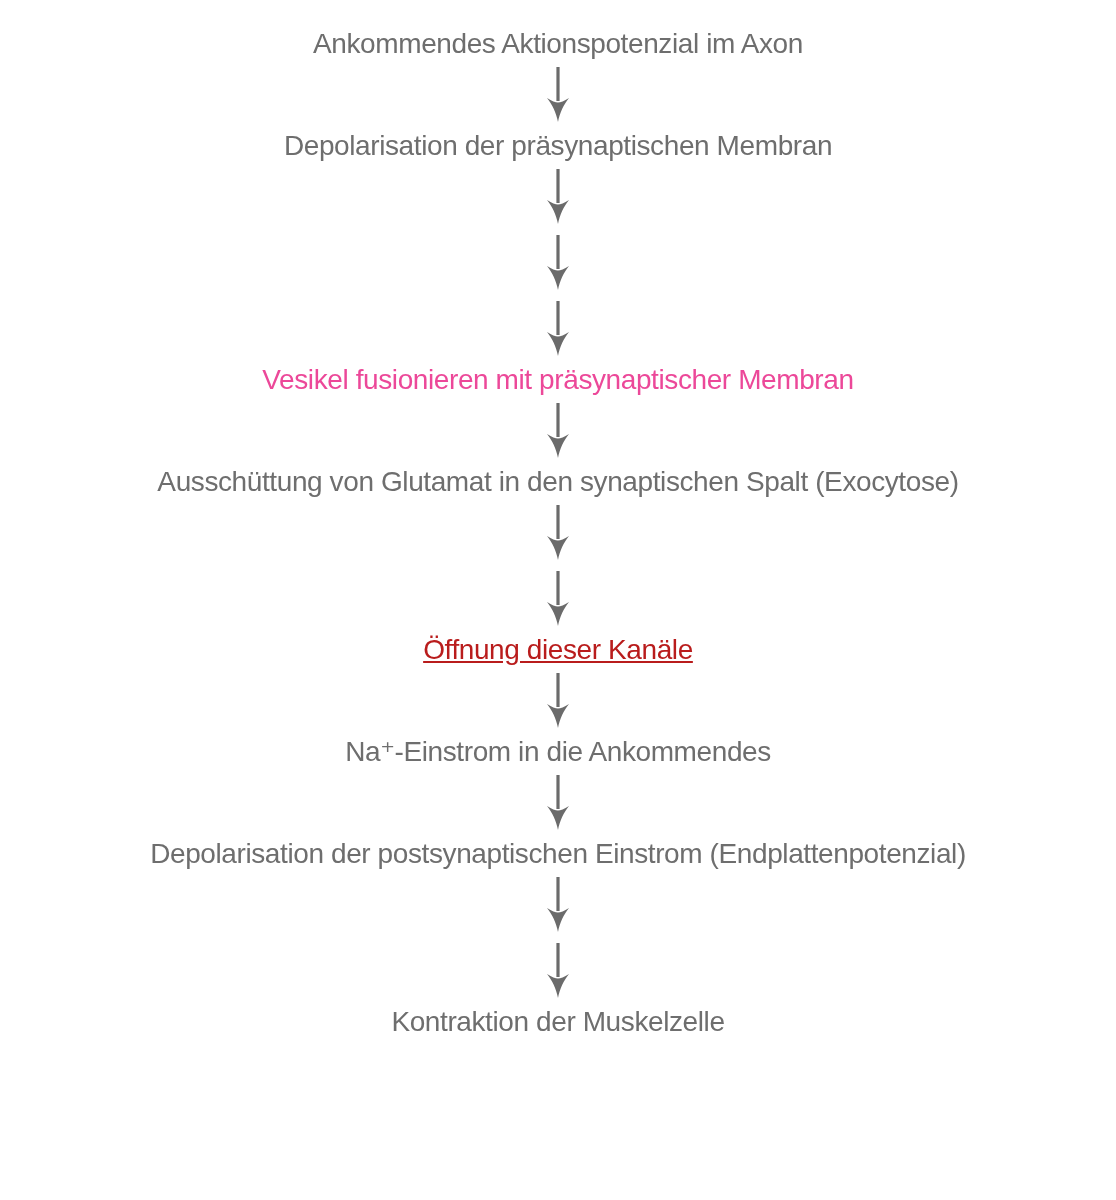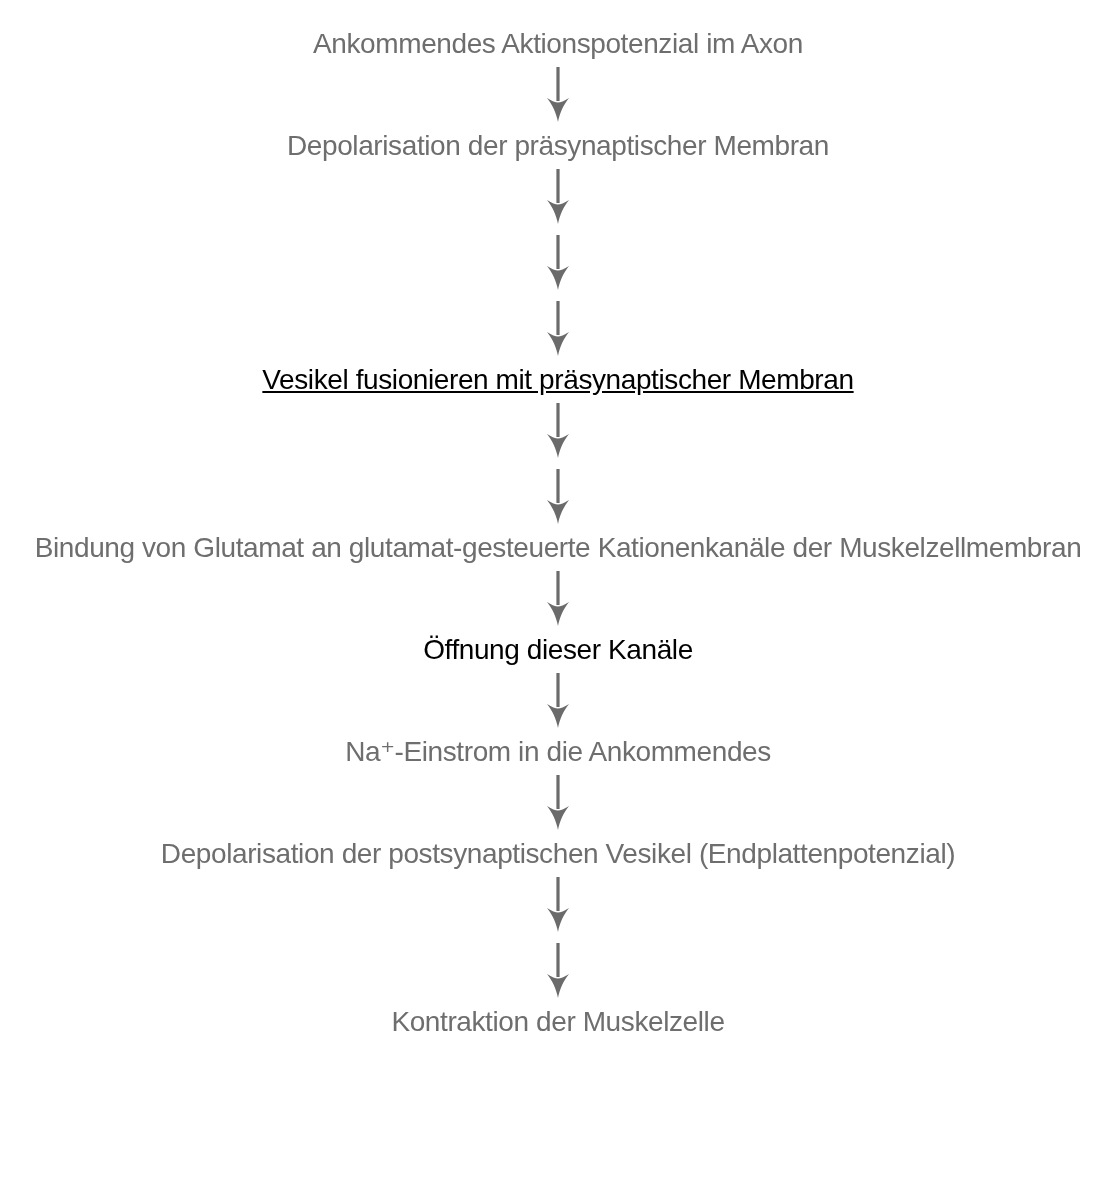--- a/index.html
+++ b/index.html
@@ -44,74 +44,74 @@
 
 <div class="flowchart">
 
   <div class="step" style="color: rgb(110, 110, 110);">Ankommendes Aktionspotenzial im Axon</div>
 
   <svg class="arrow" viewBox="0 0 26 56">
     <line x1="13" y1="0" x2="13" y2="34" stroke-width="3.2" stroke="#6b6b6b"></line>
     <path d="M13 55 C11.4 46 7.2 37.6 2 31 C7 34.1 10.4 35.6 13 35.6 C15.6 35.6 19 34.1 24 31 C18.8 37.6 14.6 46 13 55 Z" fill="#6b6b6b"></path>
   </svg>
 
-  <div class="step" style="color: rgb(110, 110, 110);">Depolarisation der präsynaptischer Membran</div>
+  <div class="step" style="color: rgb(110, 110, 110);">Depolarisation der präsynaptischen Membran</div>
 
   <svg class="arrow" viewBox="0 0 26 56">
     <line x1="13" y1="0" x2="13" y2="34" stroke-width="3.2" stroke="#6b6b6b"></line>
     <path d="M13 55 C11.4 46 7.2 37.6 2 31 C7 34.1 10.4 35.6 13 35.6 C15.6 35.6 19 34.1 24 31 C18.8 37.6 14.6 46 13 55 Z" fill="#6b6b6b"></path>
   </svg>
 
 
   <svg class="arrow" viewBox="0 0 26 56">
     <line x1="13" y1="0" x2="13" y2="34" stroke-width="3.2" stroke="#6b6b6b"></line>
     <path d="M13 55 C11.4 46 7.2 37.6 2 31 C7 34.1 10.4 35.6 13 35.6 C15.6 35.6 19 34.1 24 31 C18.8 37.6 14.6 46 13 55 Z" fill="#6b6b6b"></path>
   </svg>
 
 
   <svg class="arrow" viewBox="0 0 26 56">
     <line x1="13" y1="0" x2="13" y2="34" stroke-width="3.2" stroke="#6b6b6b"></line>
     <path d="M13 55 C11.4 46 7.2 37.6 2 31 C7 34.1 10.4 35.6 13 35.6 C15.6 35.6 19 34.1 24 31 C18.8 37.6 14.6 46 13 55 Z" fill="#6b6b6b"></path>
   </svg>
 
-  <div class="step" style="color: #000000; text-decoration: underline;">Vesikel fusionieren mit präsynaptischer Membran</div>
+  <div class="step" style="color: #ec4899;">Vesikel fusionieren mit präsynaptischer Membran</div>
+
+  <svg class="arrow" viewBox="0 0 26 56">
+    <line x1="13" y1="0" x2="13" y2="34" stroke-width="3.2" stroke="#6b6b6b"></line>
+    <path d="M13 55 C11.4 46 7.2 37.6 2 31 C7 34.1 10.4 35.6 13 35.6 C15.6 35.6 19 34.1 24 31 C18.8 37.6 14.6 46 13 55 Z" fill="#6b6b6b"></path>
+  </svg>
+
+  <div class="step" style="color: rgb(110, 110, 110);">Ausschüttung von Glutamat in den synaptischen Spalt (Exocytose)</div>
 
   <svg class="arrow" viewBox="0 0 26 56">
     <line x1="13" y1="0" x2="13" y2="34" stroke-width="3.2" stroke="#6b6b6b"></line>
     <path d="M13 55 C11.4 46 7.2 37.6 2 31 C7 34.1 10.4 35.6 13 35.6 C15.6 35.6 19 34.1 24 31 C18.8 37.6 14.6 46 13 55 Z" fill="#6b6b6b"></path>
   </svg>
 
 
   <svg class="arrow" viewBox="0 0 26 56">
     <line x1="13" y1="0" x2="13" y2="34" stroke-width="3.2" stroke="#6b6b6b"></line>
     <path d="M13 55 C11.4 46 7.2 37.6 2 31 C7 34.1 10.4 35.6 13 35.6 C15.6 35.6 19 34.1 24 31 C18.8 37.6 14.6 46 13 55 Z" fill="#6b6b6b"></path>
   </svg>
 
-  <div class="step" style="color: rgb(110, 110, 110);">Bindung von Glutamat an glutamat-gesteuerte Kationenkanäle der Muskelzellmembran</div>
-
-  <svg class="arrow" viewBox="0 0 26 56">
-    <line x1="13" y1="0" x2="13" y2="34" stroke-width="3.2" stroke="#6b6b6b"></line>
-    <path d="M13 55 C11.4 46 7.2 37.6 2 31 C7 34.1 10.4 35.6 13 35.6 C15.6 35.6 19 34.1 24 31 C18.8 37.6 14.6 46 13 55 Z" fill="#6b6b6b"></path>
-  </svg>
-
-  <div class="step" style="color: #000000;">Öffnung dieser Kanäle</div>
+  <div class="step" style="color: #b91c1c; text-decoration: underline;">Öffnung dieser Kanäle</div>
 
   <svg class="arrow" viewBox="0 0 26 56">
     <line x1="13" y1="0" x2="13" y2="34" stroke-width="3.2" stroke="#6b6b6b"></line>
     <path d="M13 55 C11.4 46 7.2 37.6 2 31 C7 34.1 10.4 35.6 13 35.6 C15.6 35.6 19 34.1 24 31 C18.8 37.6 14.6 46 13 55 Z" fill="#6b6b6b"></path>
   </svg>
 
   <div class="step" style="color: rgb(110, 110, 110);">Na⁺-Einstrom in die Ankommendes</div>
 
   <svg class="arrow" viewBox="0 0 26 56">
     <line x1="13" y1="0" x2="13" y2="34" stroke-width="3.2" stroke="#6b6b6b"></line>
     <path d="M13 55 C11.4 46 7.2 37.6 2 31 C7 34.1 10.4 35.6 13 35.6 C15.6 35.6 19 34.1 24 31 C18.8 37.6 14.6 46 13 55 Z" fill="#6b6b6b"></path>
   </svg>
 
-  <div class="step" style="color: rgb(110, 110, 110);">Depolarisation der postsynaptischen Vesikel (Endplattenpotenzial)</div>
+  <div class="step" style="color: rgb(110, 110, 110);">Depolarisation der postsynaptischen Einstrom (Endplattenpotenzial)</div>
 
   <svg class="arrow" viewBox="0 0 26 56">
     <line x1="13" y1="0" x2="13" y2="34" stroke-width="3.2" stroke="#6b6b6b"></line>
     <path d="M13 55 C11.4 46 7.2 37.6 2 31 C7 34.1 10.4 35.6 13 35.6 C15.6 35.6 19 34.1 24 31 C18.8 37.6 14.6 46 13 55 Z" fill="#6b6b6b"></path>
   </svg>
 
 
   <svg class="arrow" viewBox="0 0 26 56">
     <line x1="13" y1="0" x2="13" y2="34" stroke-width="3.2" stroke="#6b6b6b"></line>
     <path d="M13 55 C11.4 46 7.2 37.6 2 31 C7 34.1 10.4 35.6 13 35.6 C15.6 35.6 19 34.1 24 31 C18.8 37.6 14.6 46 13 55 Z" fill="#6b6b6b"></path>

